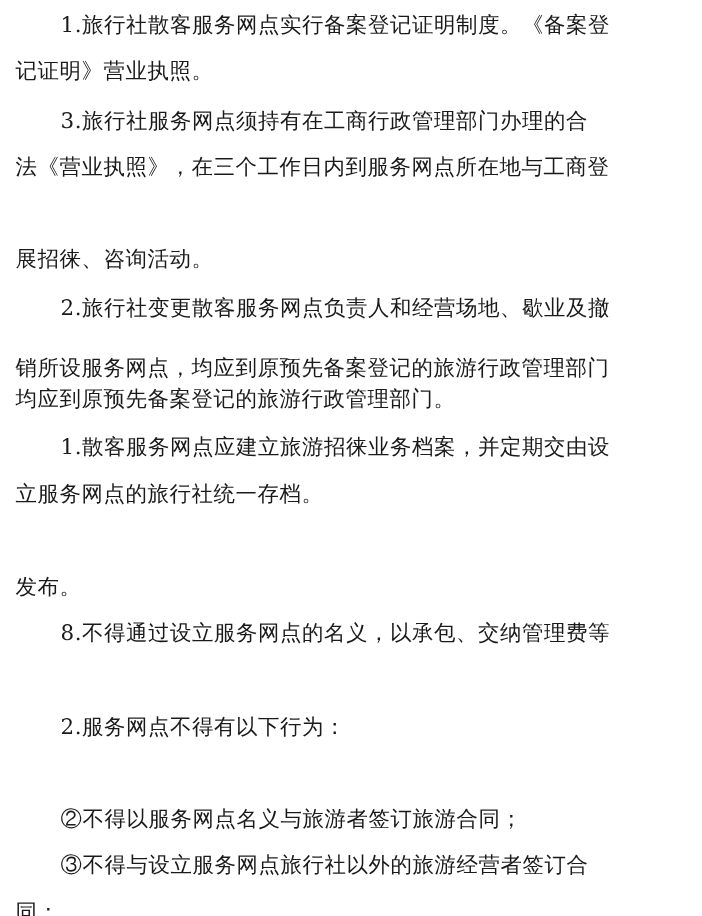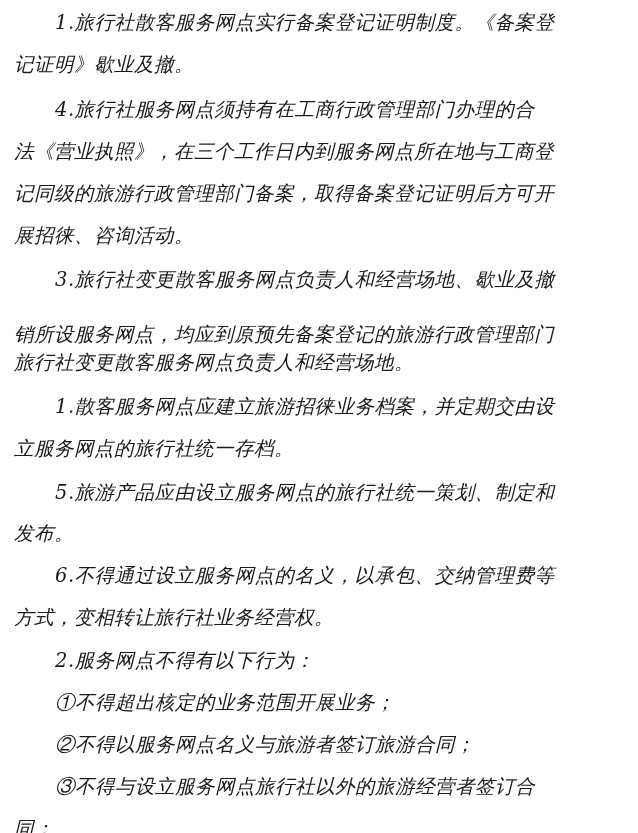--- a/index.html
+++ b/index.html
@@ -1,48 +1,44 @@
 <!DOCTYPE html>
 <html><head>
   <meta charset="utf-8">
   <style>
     html, body { margin: 0; padding: 0; background: #ffffff; }
     body {
       width: 638px; height: 833px; overflow: hidden;
       font-family: "DejaVu Serif", "Liberation Serif", serif;
       color: #1a1a1a;
     }
-    .doc { position: relative; width: 638px; height: 833px; font-style: italic; }
+    .doc { position: relative; width: 638px; height: 833px; }
     .line {
       position: absolute;
       left: 14px;
       font-size: 19.5px;
       line-height: 26px;
       white-space: nowrap;
       letter-spacing: 0.5px;
     }
     .line.indent { left: 55px; }
   </style>
 </head>
 <body>
 
 <div class="doc">
   <div class="line indent" style="top:10px">1.旅行社散客服务网点实行备案登记证明制度。《备案登</div>
-  <div class="line" style="top:52px">记证明》歇业及撤。</div>
-  <div class="line indent" style="top:97px">4.旅行社服务网点须持有在工商行政管理部门办理的合</div>
+  <div class="line" style="top:52px">记证明》营业执照。</div>
+  <div class="line indent" style="top:97px">3.旅行社服务网点须持有在工商行政管理部门办理的合</div>
   <div class="line" style="top:139px">法《营业执照》，在三个工作日内到服务网点所在地与工商登</div>
-  <div class="line" style="top:181px">记同级的旅游行政管理部门备案，取得备案登记证明后方可开</div>
   <div class="line" style="top:223px">展招徕、咨询活动。</div>
-  <div class="line indent" style="top:267px">3.旅行社变更散客服务网点负责人和经营场地、歇业及撤</div>
+  <div class="line indent" style="top:267px">2.旅行社变更散客服务网点负责人和经营场地、歇业及撤</div>
   <div class="line" style="top:322px">销所设服务网点，均应到原预先备案登记的旅游行政管理部门</div>
-  <div class="line" style="top:350px">旅行社变更散客服务网点负责人和经营场地。</div>
+  <div class="line" style="top:350px">均应到原预先备案登记的旅游行政管理部门。</div>
   <div class="line indent" style="top:394px">1.散客服务网点应建立旅游招徕业务档案，并定期交由设</div>
   <div class="line" style="top:436px">立服务网点的旅行社统一存档。</div>
-  <div class="line indent" style="top:480px">5.旅游产品应由设立服务网点的旅行社统一策划、制定和</div>
   <div class="line" style="top:521px">发布。</div>
-  <div class="line indent" style="top:563px">6.不得通过设立服务网点的名义，以承包、交纳管理费等</div>
-  <div class="line" style="top:605px">方式，变相转让旅行社业务经营权。</div>
+  <div class="line indent" style="top:563px">8.不得通过设立服务网点的名义，以承包、交纳管理费等</div>
   <div class="line indent" style="top:648px">2.服务网点不得有以下行为：</div>
-  <div class="line indent" style="top:690px">①不得超出核定的业务范围开展业务；</div>
   <div class="line indent" style="top:774px">③不得与设立服务网点旅行社以外的旅游经营者签订合</div>
   <div class="line indent" style="top:732px">②不得以服务网点名义与旅游者签订旅游合同；</div>
   <div class="line" style="top:816px">同；</div>
 </div>
 
 </body></html>

